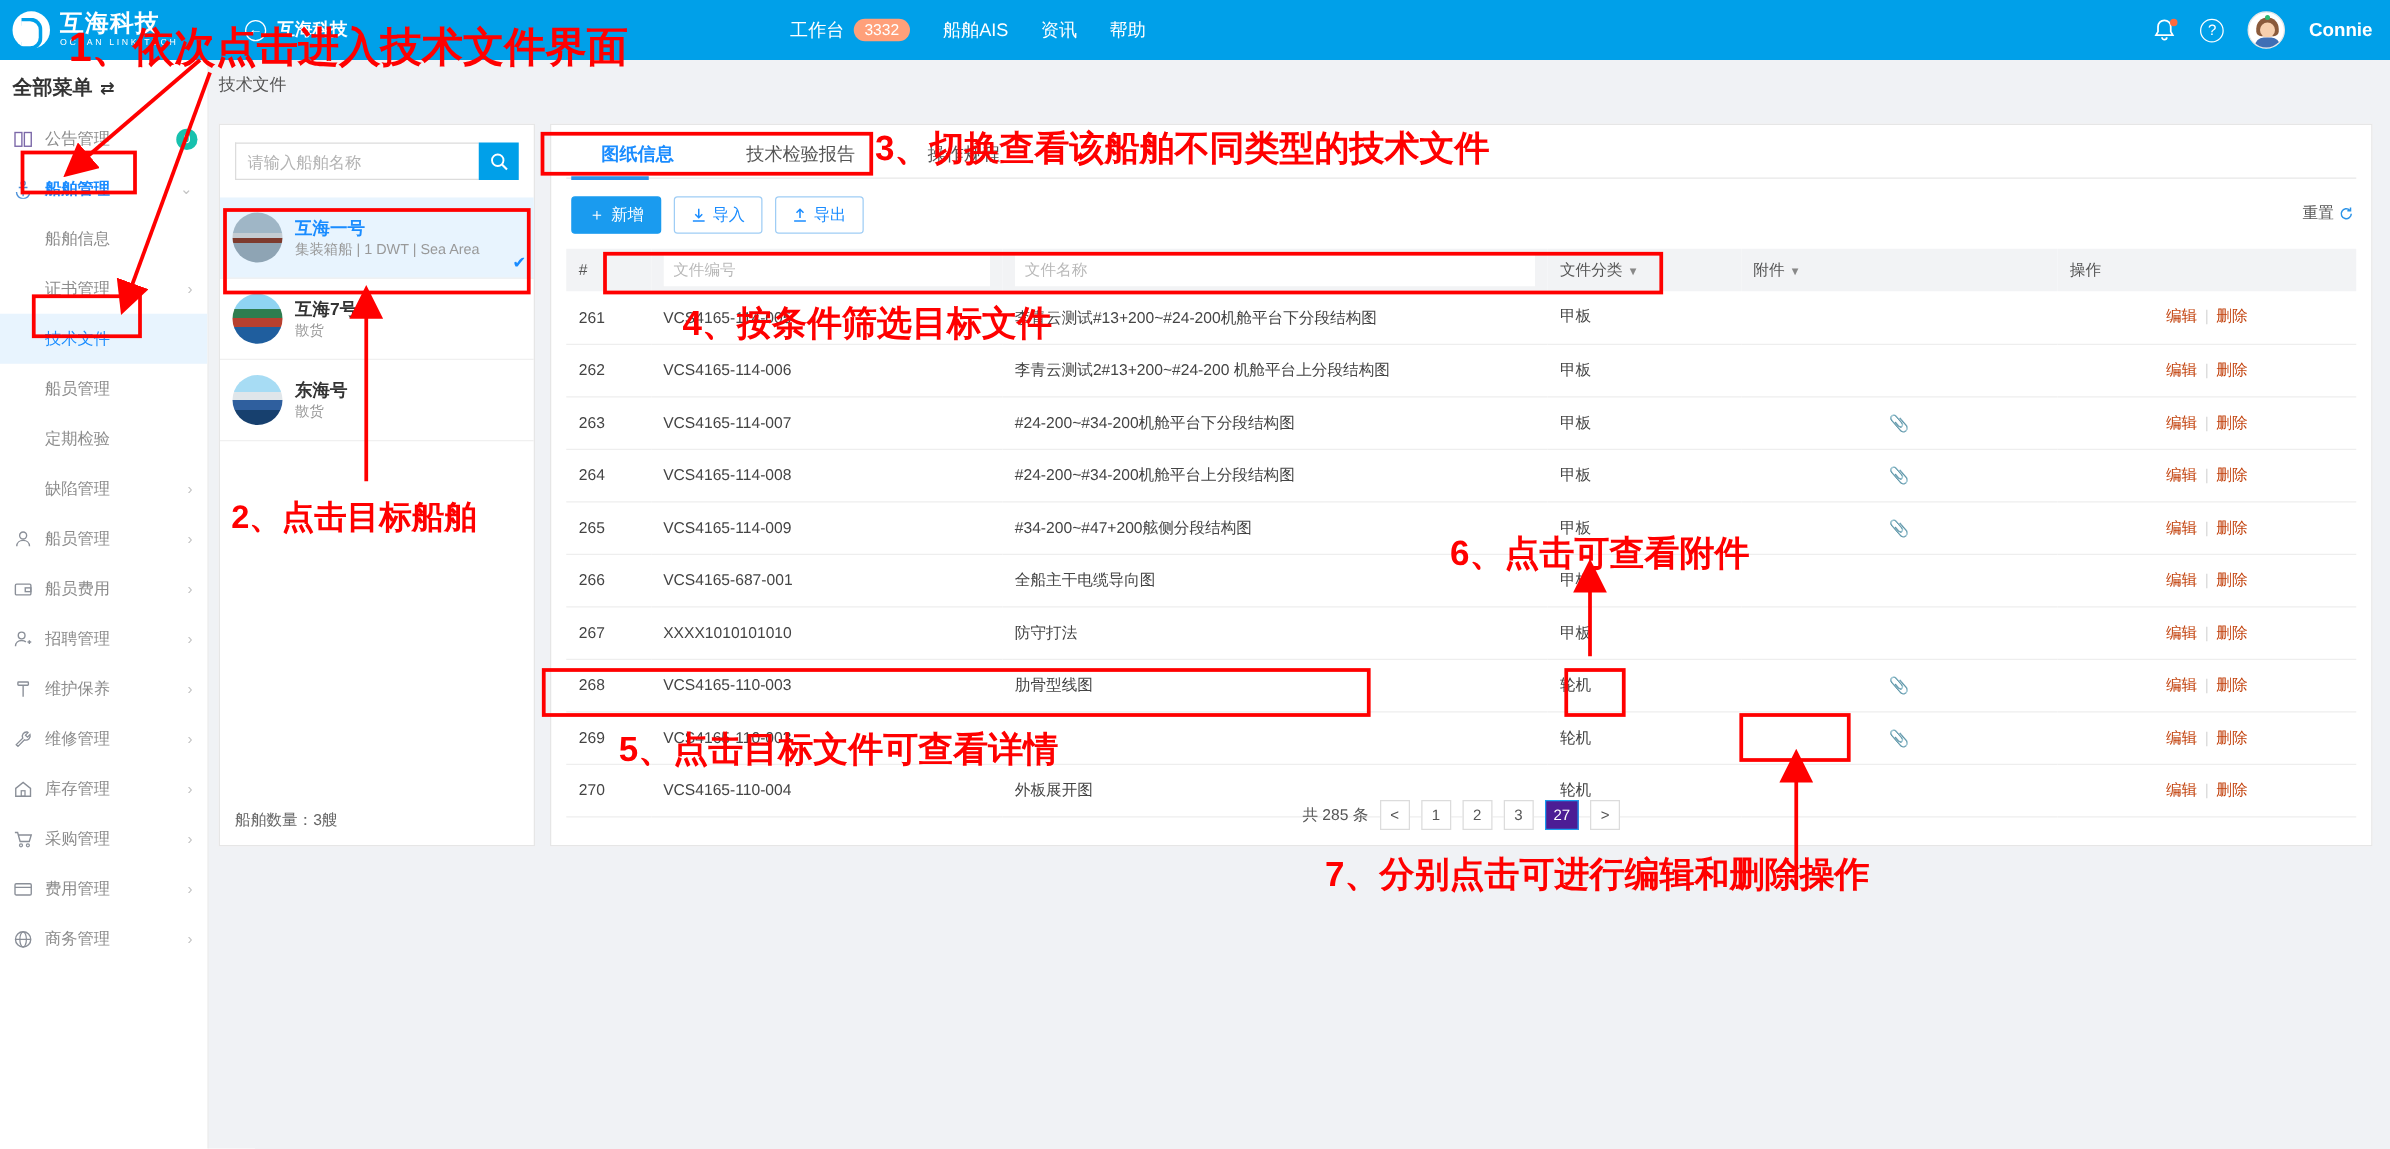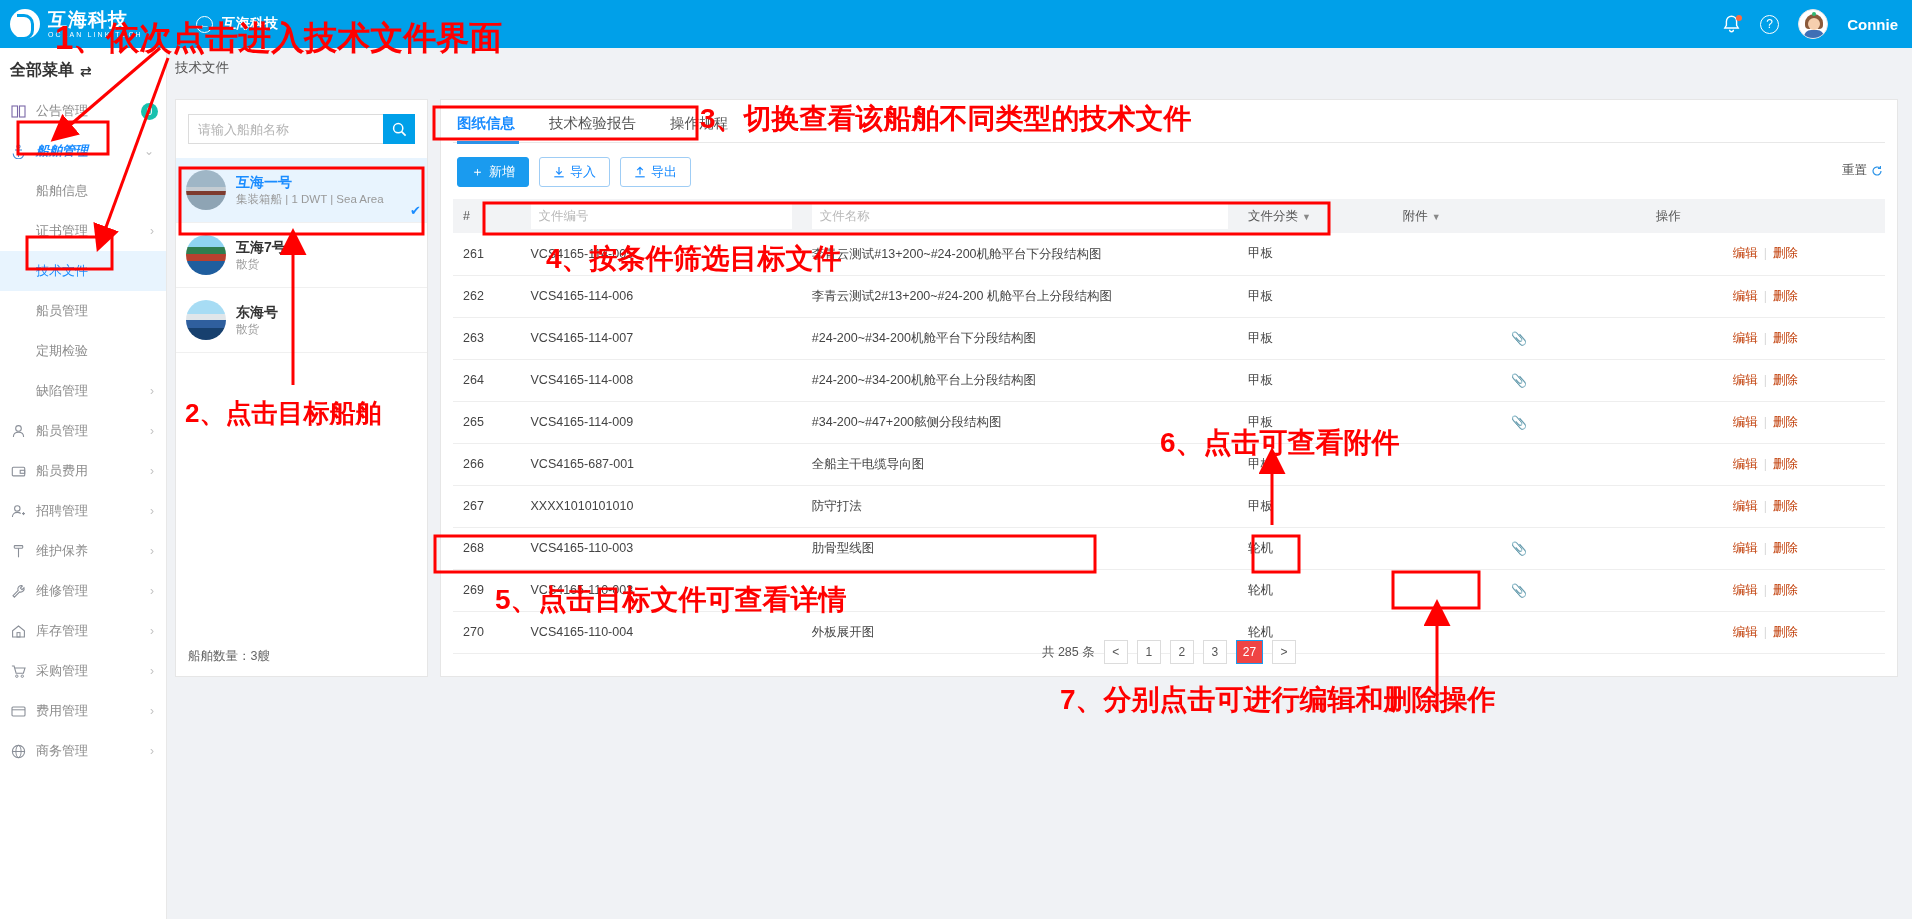--- a/index.html
+++ b/index.html
@@ -86,21 +86,21 @@
     display: flex; align-items: center; height: 40px; padding-left: 10px;
     font-size: 13px; color: #8c8c8c; position: relative; cursor: pointer;
   }
   .menu-item .mi-icon {
     width: 17px; height: 17px; flex: 0 0 auto; margin-right: 9px;
     display: flex; align-items: center; justify-content: center; color: #9aa3ad;
   }
   .menu-item .mi-label { flex: 1 1 auto; }
   .menu-item .mi-arrow { font-size: 12px; color: #c3c3c3; margin-right: 12px; }
   .menu-item.sub { padding-left: 36px; }
-  .menu-item.active-parent .mi-label { color: #1a8cff; font-weight: bold; font-style: italic; }
+  .menu-item.active-parent .mi-label { color: #1a8cff; font-weight: bold; }
   .menu-item.active-sub { background: #e8f4fe; }
   .menu-item.active-sub .mi-label { color: #1a8cff; }
   .mi-count {
     position: absolute; right: 8px; background: #17c1ae; color: #fff;
     font-size: 10px; min-width: 17px; height: 17px; border-radius: 9px;
     display: flex; align-items: center; justify-content: center; padding: 0 5px;
   }
 
   
   .main { position: absolute; left: 167px; top: 48px; width: 1745px; height: 871px; background: #f0f2f5; }
@@ -146,21 +146,21 @@
   .ship-count {
     position: absolute; left: 12px; bottom: 11px; font-size: 12.5px; color: #666;
   }
 
   
   .table-panel {
     flex: 1 1 auto; background: #fff; border: 1px solid #e6e6e6;
     height: 578px; position: relative; padding: 0 12px;
   }
   .tabs { display: flex; align-items: flex-end; gap: 34px; padding: 14px 0 0 4px; position: relative; }
-  .tab { font-size: 14.5px; color: #555; padding-bottom: 9px; cursor: pointer; }
+  .tab { font-size: 14.5px; color: #555; padding-bottom: 9px; cursor: pointer; margin-left: 24px; }
   .tab.active { color: #1a8cff; font-weight: bold; }
   .tabs-line { height: 1px; background: #e8e8e8; margin: 0 0 0 0; position: relative; }
   .tabs-line::before {
     content: ""; position: absolute; left: 4px; top: -1px; width: 62px; height: 3px; background: #2b93e8;
   }
   .btn-row { display: flex; gap: 10px; padding: 14px 0 12px 4px; }
   .btn {
     height: 30px; padding: 0 13px; font-size: 13px; display: flex; align-items: center;
     gap: 5px; cursor: pointer; border-radius: 3px;
   }
@@ -200,21 +200,21 @@
   .pager {
     position: absolute; bottom: 12px; left: 0; width: 100%;
     display: flex; align-items: center; justify-content: center; gap: 9px;
     font-size: 12.5px; color: #555;
   }
   .pg-btn {
     min-width: 24px; height: 24px; border: 1px solid #dcdcdc; background: #fff;
     display: flex; align-items: center; justify-content: center; font-size: 12px;
     color: #555; cursor: pointer; padding: 0 6px;
   }
-  .pg-cur { background: #ef4444; border-color: #1a9bef; color: #fff; }
+  .pg-cur { background: #4c1d95; border-color: #1a9bef; color: #fff; }
 
   
   .anno { position: absolute; pointer-events: none; }
   .anno-text {
     color: #ff0000; font-weight: bold; white-space: nowrap;
     font-family: "Liberation Sans", sans-serif;
   }
 </style>
 </head>
 <body>
@@ -227,20 +227,29 @@
       <div class="logo-text">
         <div class="logo-cn">互海科技</div>
         <div class="logo-en">OCEAN LINK TECH</div>
       </div>
     </div>
     <div class="back-group">
       <div class="back-circle">←</div>
       <div class="back-label">互海科技</div>
     </div>
 
+    <div class="nav-center">
+      <div class="nav-item">
+        <span>工作台</span>
+        <span class="nav-badge">3332</span>
+      </div>
+      <div class="nav-item">船舶AIS</div>
+      <div class="nav-item">资讯</div>
+      <div class="nav-item">帮助</div>
+    </div>
 
     <div class="top-right">
       <div class="bell">
         <svg class="bell-svg" width="19" height="21" viewBox="0 0 19 21">
           <path d="M9.5 2.2c-2.9 0-5.1 2.3-5.1 5.2v3.9L2.8 14h13.4l-1.6-2.7V7.4c0-2.9-2.2-5.2-5.1-5.2z" fill="none" stroke="#fff" stroke-width="1.4"></path>
           <path d="M7.6 15.8a1.9 1.9 0 0 0 3.8 0" fill="none" stroke="#fff" stroke-width="1.4"></path>
         </svg>
         <span class="bell-dot"></span>
       </div>
       <div class="qmark">?</div>

